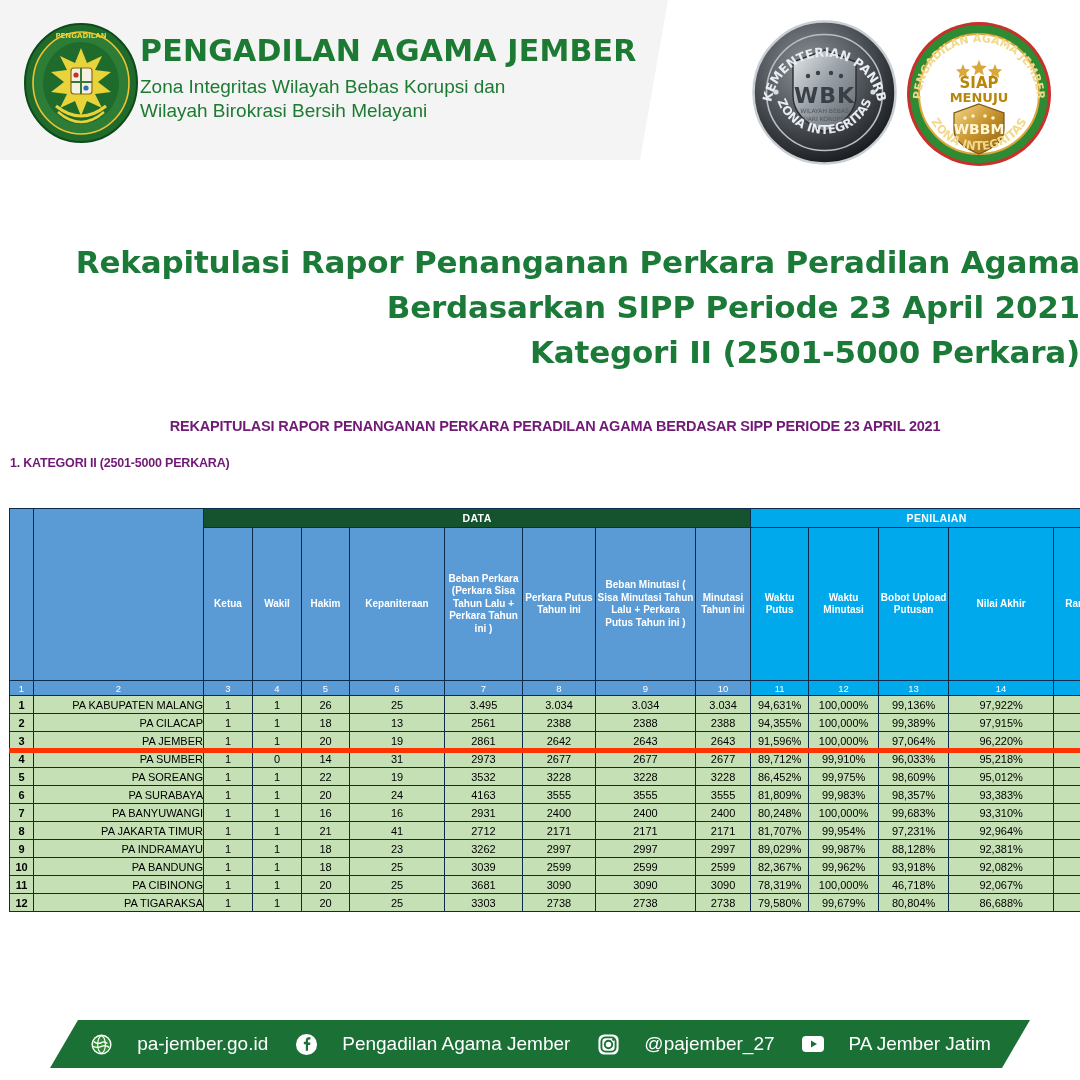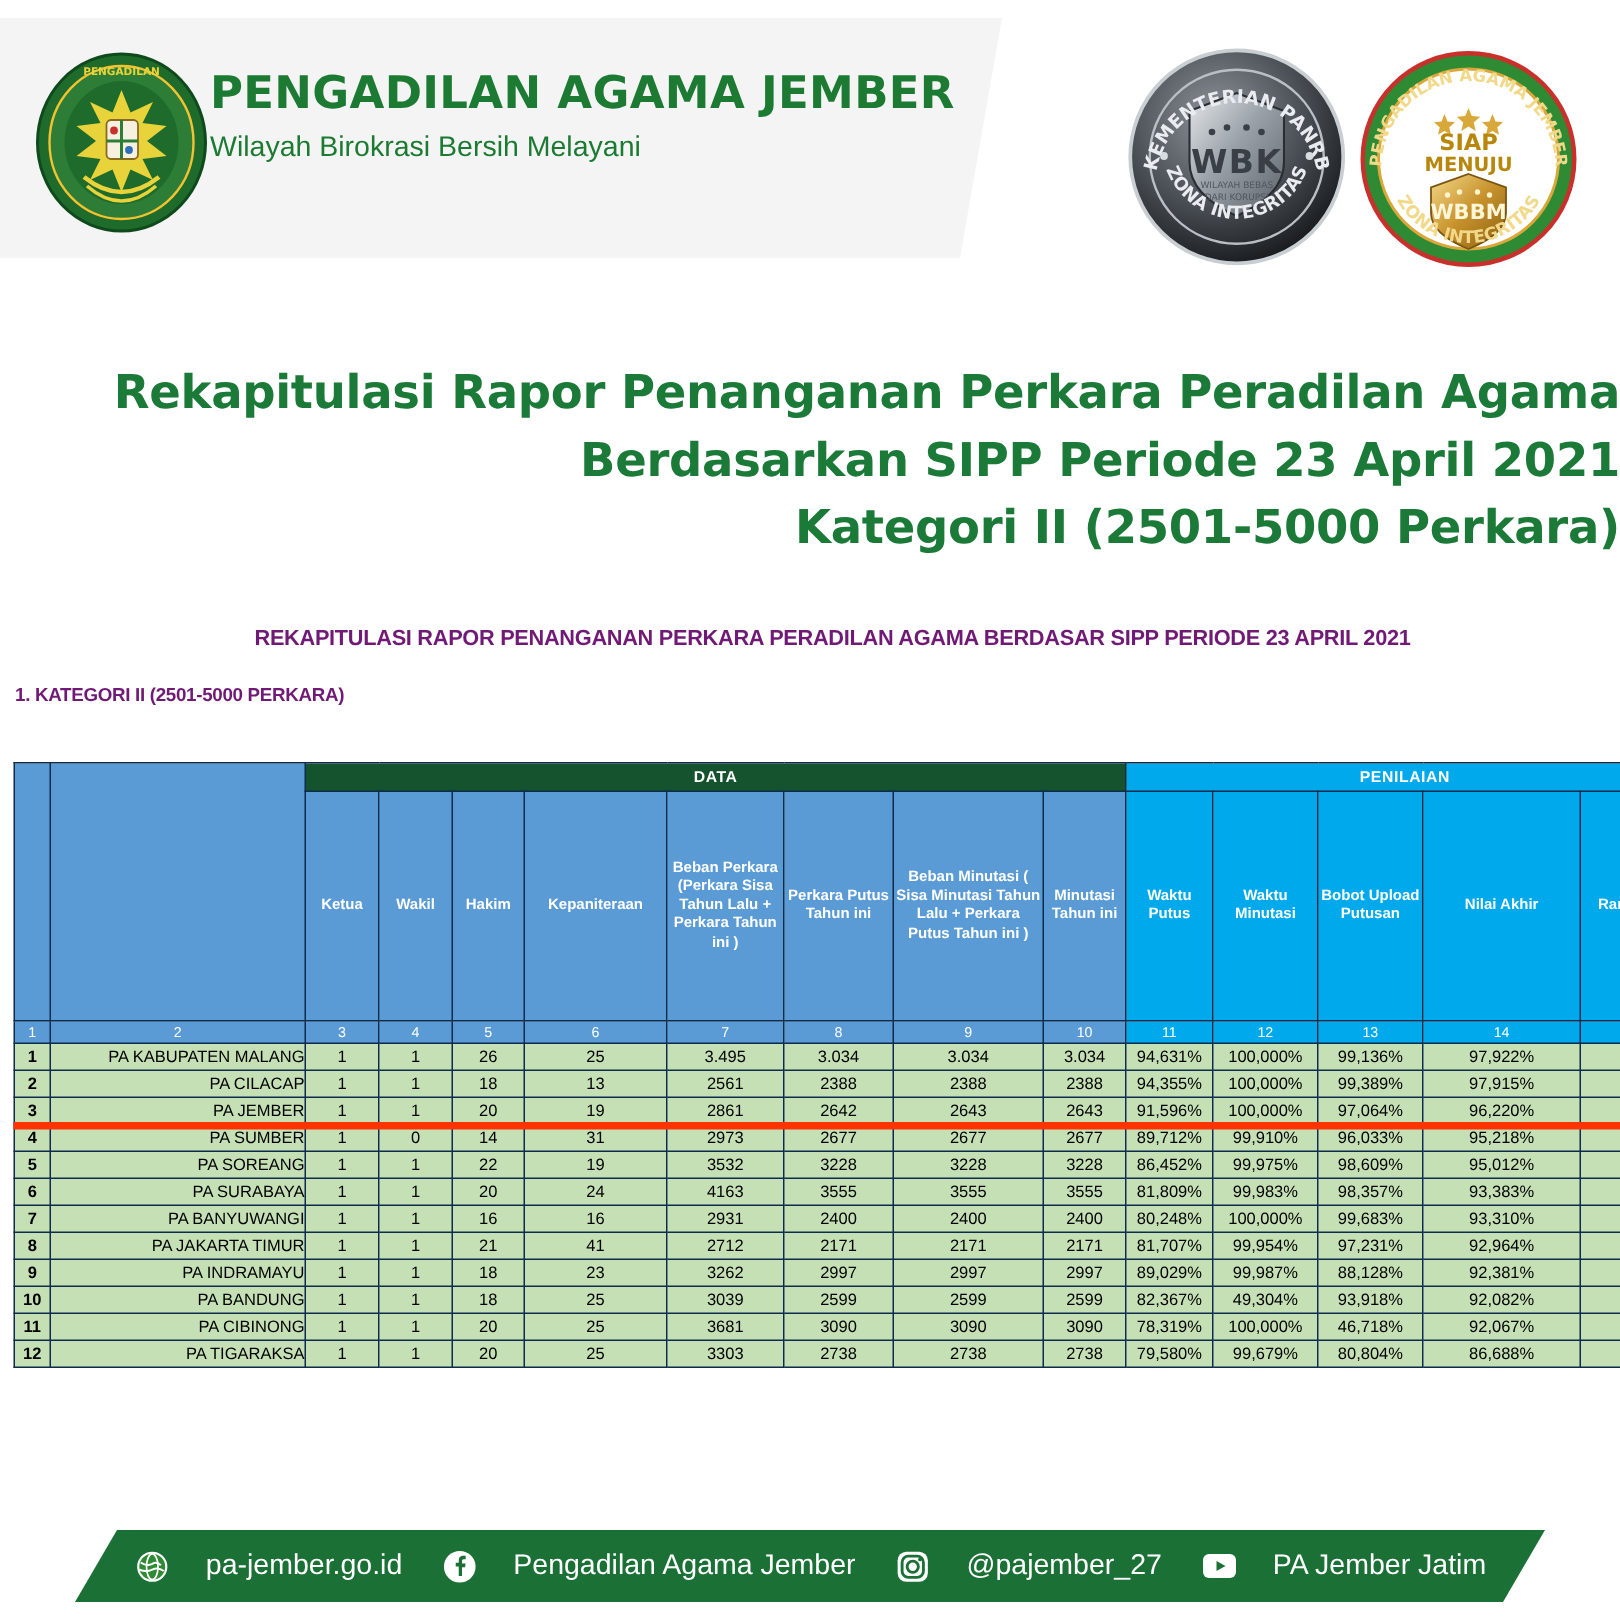--- a/index.html
+++ b/index.html
@@ -6,21 +6,21 @@
   body{
     width:1080px;height:1080px;
     background:#ffffff;
     font-family:"Liberation Sans", sans-serif;
     overflow:hidden;
     position:relative;
   }
 
   
   #header{
-    position:absolute;left:0;top:12px;width:1004px;height:165px;
+    position:absolute;left:0;top:0;width:1004px;height:165px;
   }
   #header-band{
     position:absolute;left:0;top:0;width:640px;height:160px;
     background:#f4f4f4;
   }
   #header-band:after{
     content:"";position:absolute;right:-28px;top:0;
     border-top:160px solid #f4f4f4;
     border-right:28px solid transparent;
   }
@@ -156,20 +156,21 @@
       <circle cx="64" cy="66" r="2.6" fill="#2f6fb5"></circle>
       <path d="M34 84 Q59 104 84 84" fill="none" stroke="#e8d33a" stroke-width="3"></path>
       <path d="M36 90 Q59 110 82 90" fill="none" stroke="#e8d33a" stroke-width="2.4"></path>
       <text x="59" y="16" font-size="7" fill="#e8d33a" text-anchor="middle" font-family="DejaVu Sans, sans-serif" font-weight="bold">PENGADILAN</text>
     </svg>
   </div>
 
   <div id="header-text">
     <div id="org-title">PENGADILAN AGAMA JEMBER</div>
     <div id="org-sub">
+      <div>Zona Integritas Wilayah Bebas Korupsi dan</div>
       <div>Wilayah Birokrasi Bersih Melayani</div>
     </div>
   </div>
 
   <div class="badge" id="badge-wbk">
     <svg viewBox="0 0 145 145" width="145" height="145">
       <defs>
         <radialGradient id="gsil" cx="40%" cy="32%" r="75%">
           <stop offset="0%" stop-color="#8f949a"></stop>
             <stop offset="55%" stop-color="#4a4f55"></stop>
@@ -476,21 +477,21 @@
           <td class="name">PA BANDUNG</td>
           <td>1</td>
           <td>1</td>
           <td>18</td>
           <td>25</td>
           <td>3039</td>
           <td>2599</td>
           <td>2599</td>
           <td>2599</td>
           <td>82,367%</td>
-          <td>49,304%</td>
+          <td>99,962%</td>
           <td>93,918%</td>
           <td>92,082%</td>
           <td class="rank">10</td>
         </tr>
         <tr>
           <td class="rank">11</td>
           <td class="name">PA CIBINONG</td>
           <td>1</td>
           <td>1</td>
           <td>20</td>

